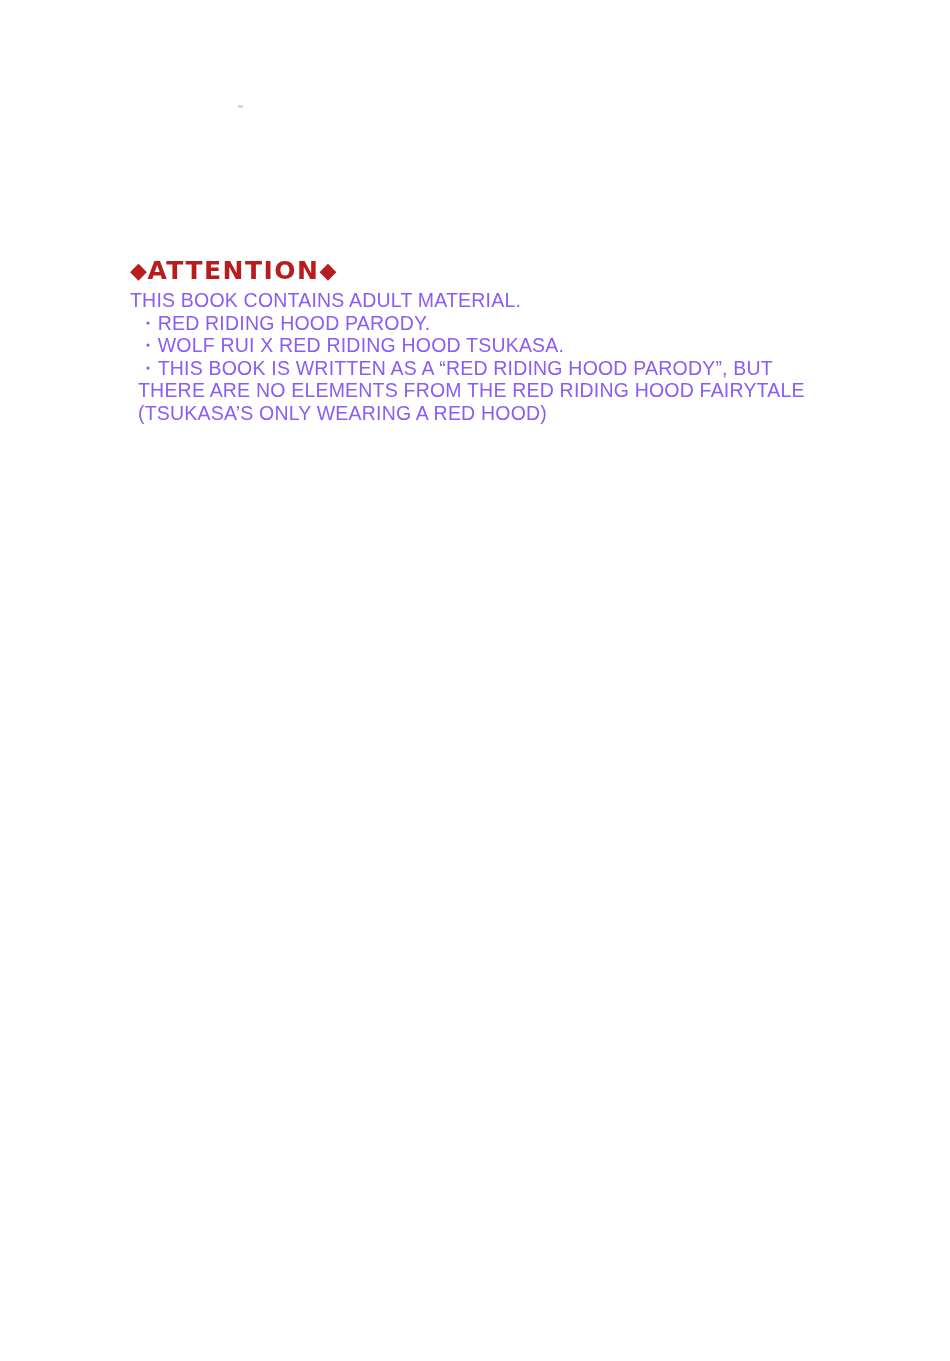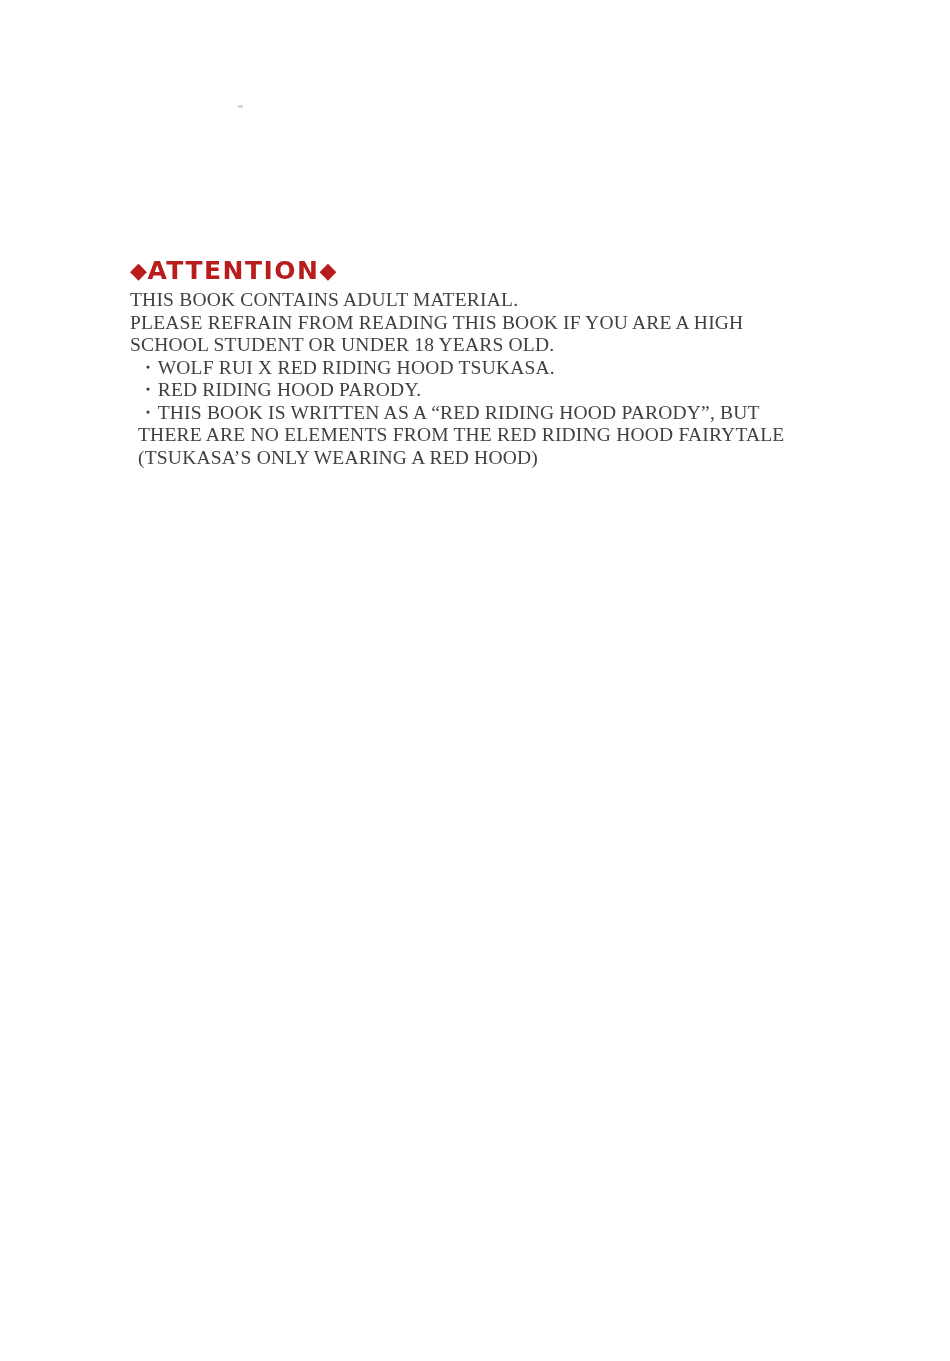--- a/index.html
+++ b/index.html
@@ -41,25 +41,25 @@
   }
   .notice-heading .diamond {
     font-size: 22px;
     vertical-align: 1px;
   }
   .notice-heading .word {
     letter-spacing: 1.5px;
   }
 
   .notice-body {
-    font-family: Liberation Serif, serif;
+    font-family: Liberation Sans, sans-serif;
     font-size: 19.5px;
     line-height: 22.5px;
     letter-spacing: 0.2px;
-    color: #404040;
+    color: #8b5cf6;
   }
   .notice-body p {
     margin: 0;
     white-space: pre-wrap;
   }
   .notice-body p.bullet {
     padding-left: 8px;
   }
 
   
@@ -78,23 +78,21 @@
 <div class="page">
 
   <div class="speck"></div>
 
   <div class="notice-block">
 
     <div class="notice-heading"><span class="diamond">◆</span><span class="word">ATTENTION</span><span class="diamond">◆</span></div>
 
     <div class="notice-body">
       <p>THIS BOOK CONTAINS ADULT MATERIAL.</p>
-      <p>PLEASE REFRAIN FROM READING THIS BOOK IF YOU ARE A HIGH
-SCHOOL STUDENT OR UNDER 18 YEARS OLD.</p>
+      <p class="bullet">・RED RIDING HOOD PARODY.</p>
       <p class="bullet">・WOLF RUI X RED RIDING HOOD TSUKASA.</p>
-      <p class="bullet">・RED RIDING HOOD PARODY.</p>
       <p class="bullet">・THIS BOOK IS WRITTEN AS A “RED RIDING HOOD PARODY”, BUT
 THERE ARE NO ELEMENTS FROM THE RED RIDING HOOD FAIRYTALE
 (TSUKASA’S ONLY WEARING A RED HOOD)</p>
     </div>
 
   </div>
 </div>
 
 </body></html>

